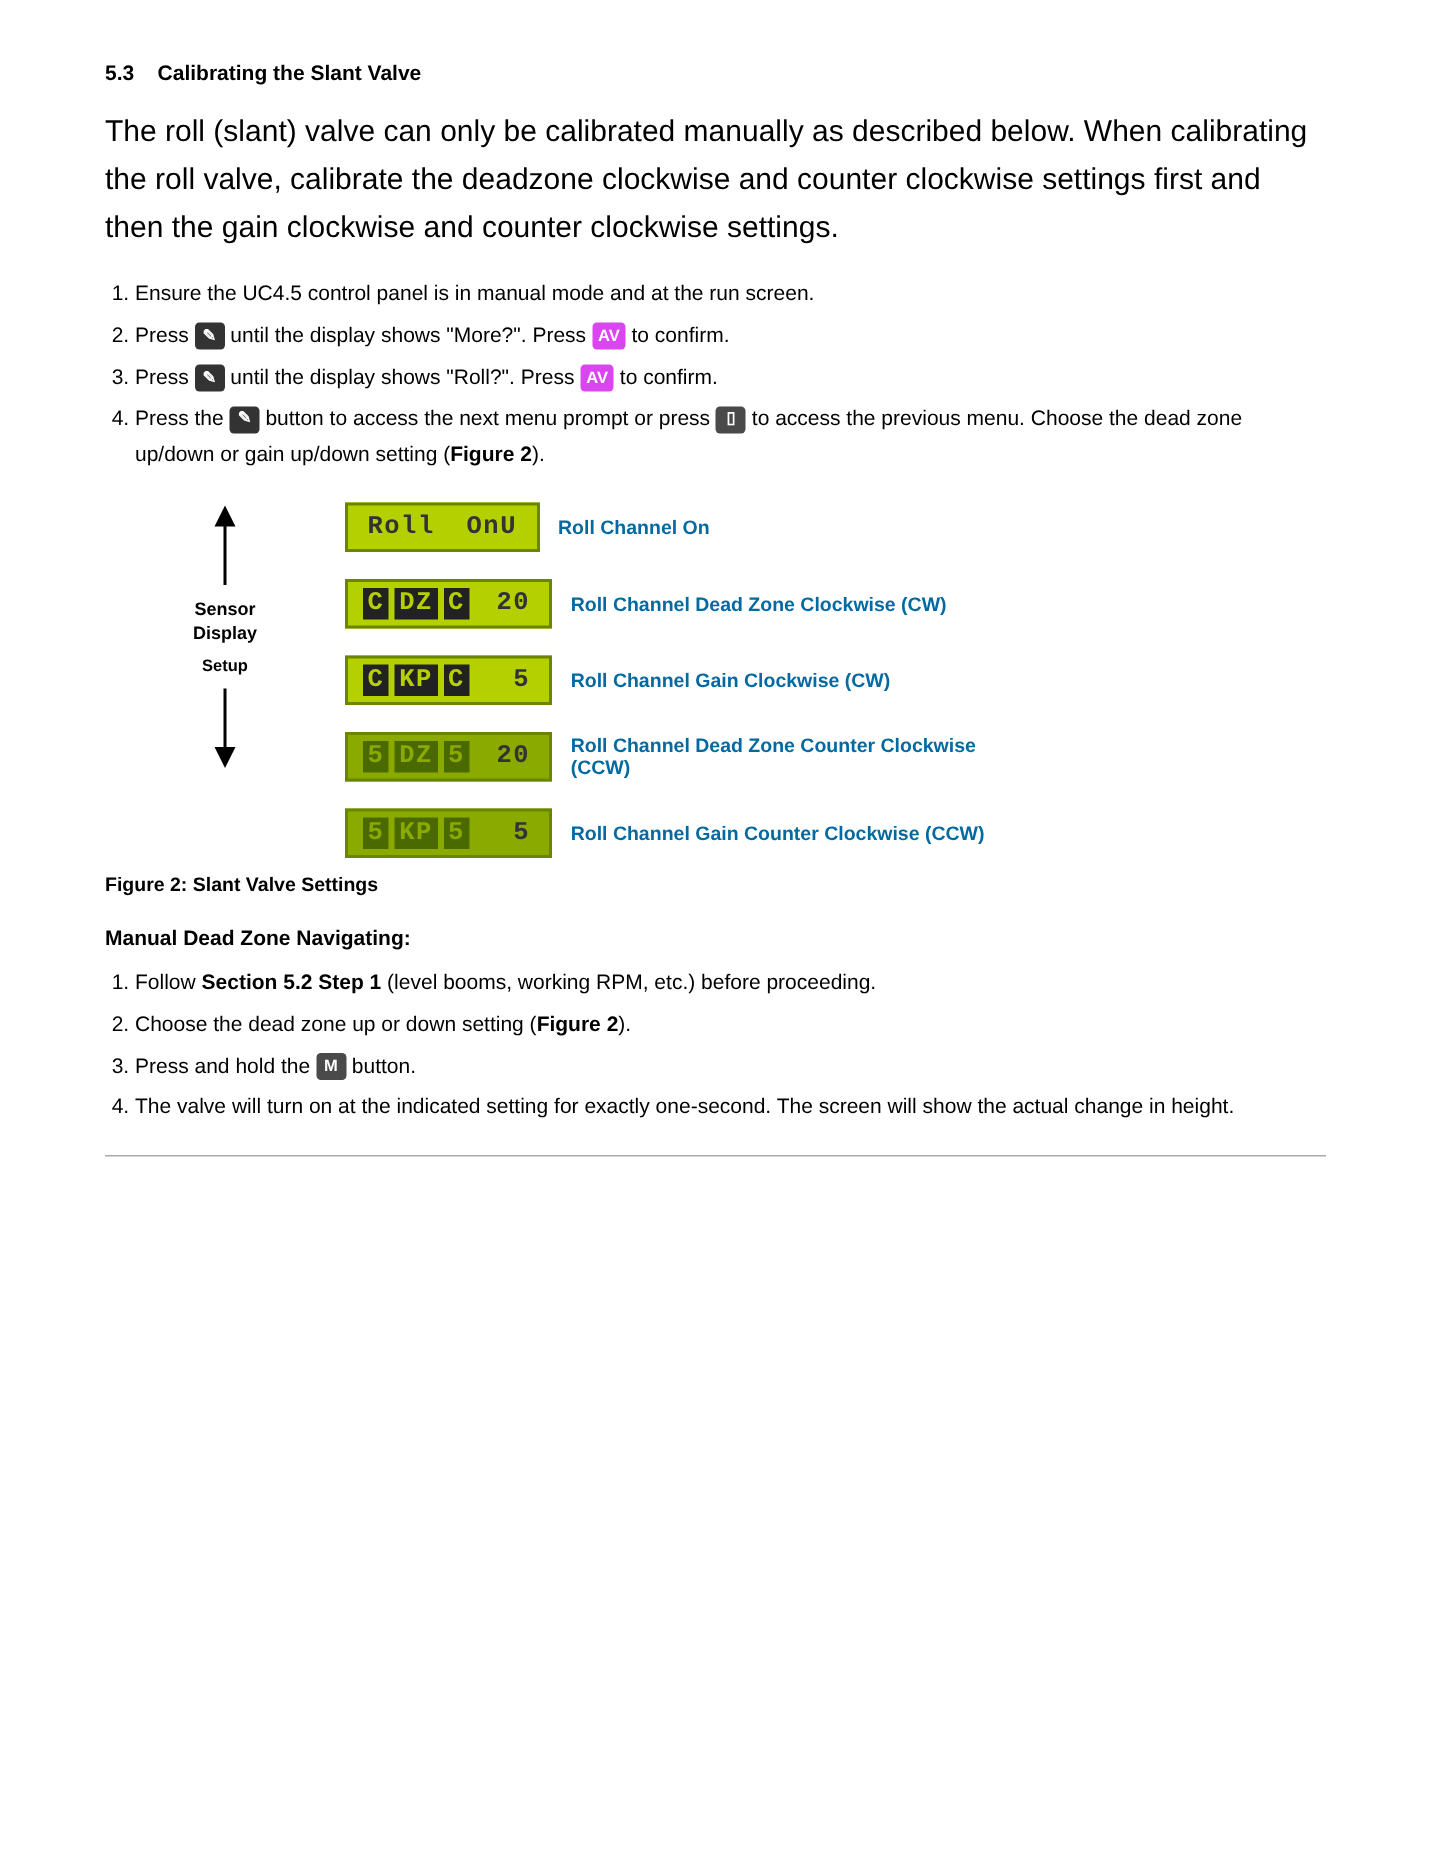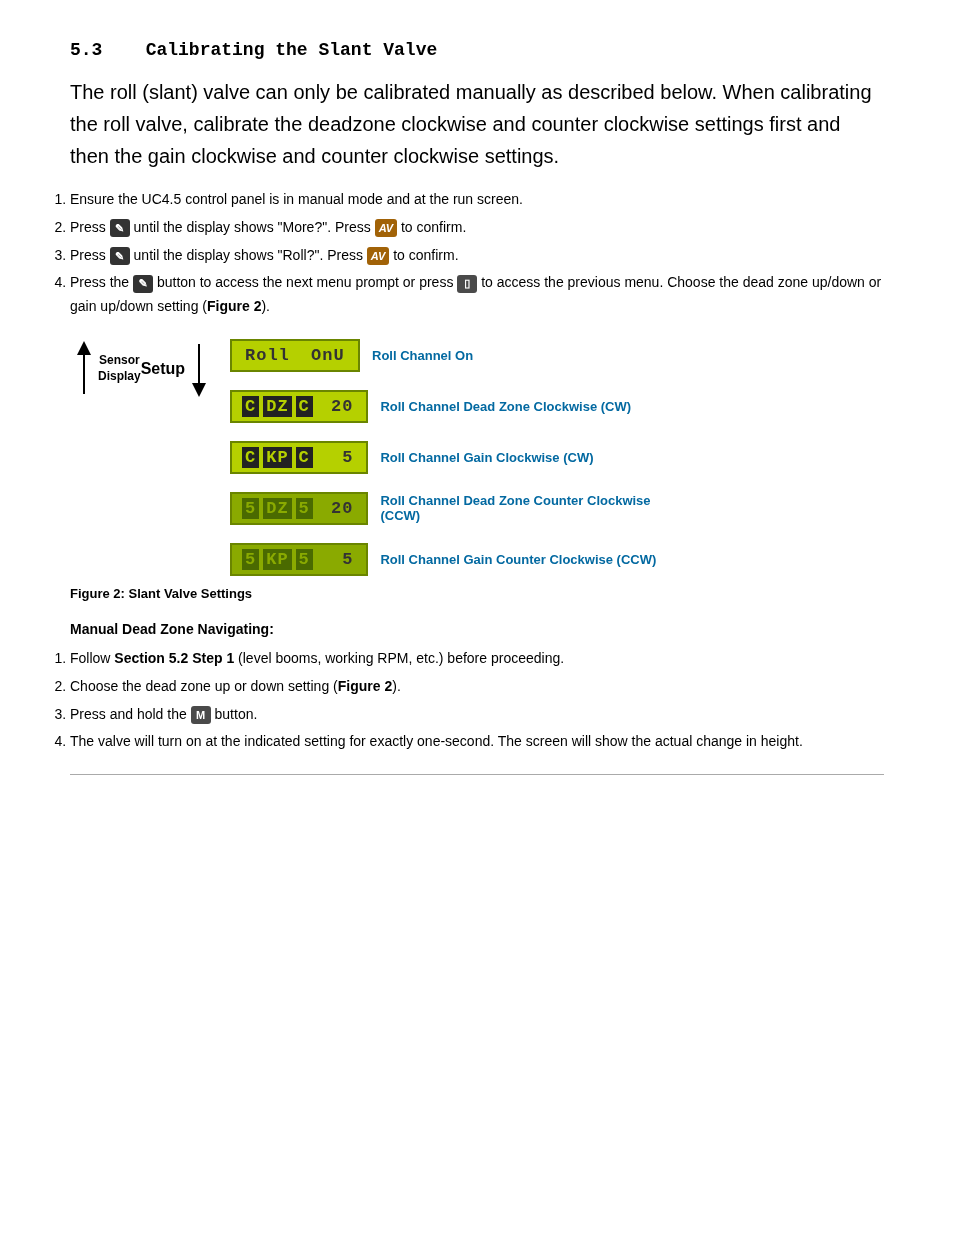--- a/index.html
+++ b/index.html
@@ -6,36 +6,36 @@
     body {
       background: #fff;
       font-family: Arial, sans-serif;
       font-size: 14px;
       color: #000;
       width: 954px;
       min-height: 1235px;
       padding: 40px 70px 40px 70px;
     }
     h2 {
-      font-size: 18px;
+      font-size: 14px;
       font-weight: bold;
       margin-bottom: 16px;
-      font-family: Liberation Mono, monospace;
     }
     p.body-text {
       font-size: 20px;
       line-height: 1.6;
       margin-bottom: 16px;
     }
     .subsection-heading {
       font-weight: bold;
       font-size: 14px;
       margin-bottom: 10px;
     }
     ol {
+      margin-left: 20px;
       margin-bottom: 16px;
     }
     ol li {
       font-size: 14px;
       line-height: 1.7;
       margin-bottom: 4px;
     }
     .inline-icon {
       display: inline-flex;
       align-items: center;
@@ -44,59 +44,59 @@
       color: #fff;
       font-size: 11px;
       font-weight: bold;
       border-radius: 3px;
       padding: 1px 4px;
       min-width: 20px;
       height: 18px;
       vertical-align: middle;
     }
     .inline-icon.av {
-      background: #a16207;
+      background: #d946ef;
       border-radius: 3px;
-      font-style: italic;
     }
     .inline-icon.m-btn {
       background: #4a4a4a;
       border-radius: 3px;
     }
     .figure-container {
       display: flex;
       flex-direction: row;
       align-items: flex-start;
       margin: 20px 0 10px 0;
       gap: 0;
     }
     .left-column {
       display: flex;
-      flex-direction: row;
+      flex-direction: column;
       align-items: center;
       width: 160px;
       flex-shrink: 0;
+      justify-content: center;
     }
     .arrow-up {
       width: 28px;
       height: 60px;
     }
     .arrow-down {
       width: 28px;
       height: 60px;
     }
     .sensor-label {
       font-size: 12px;
       font-weight: bold;
       text-align: center;
       line-height: 1.3;
       margin: 4px 0;
     }
     .setup-label {
-      font-size: 16px;
+      font-size: 11px;
       font-weight: bold;
       text-align: center;
       margin: 4px 0;
     }
     .displays-column {
       display: flex;
       flex-direction: column;
       align-items: flex-start;
       gap: 18px;
       margin-top: 0;

